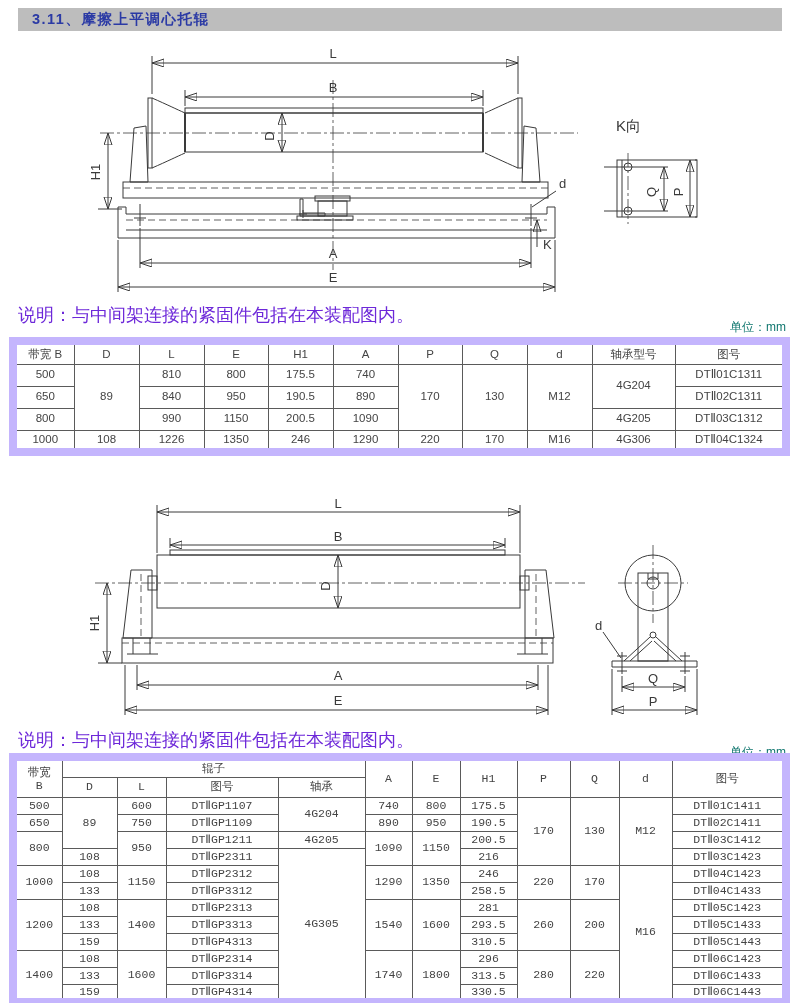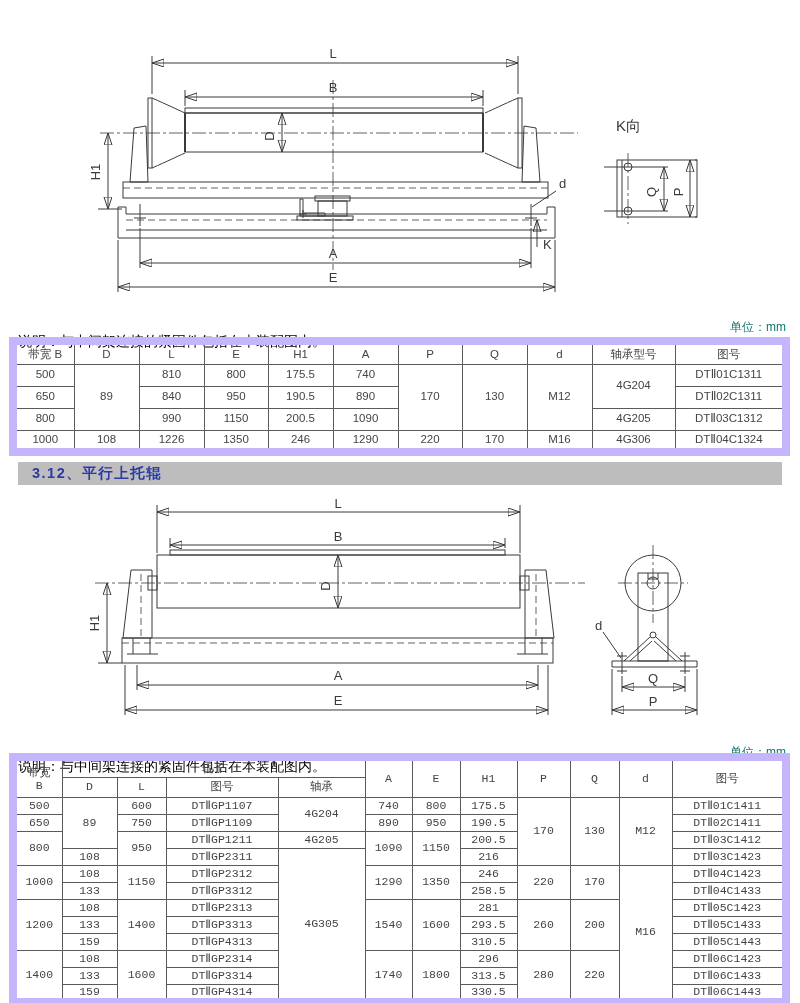--- a/index.html
+++ b/index.html
@@ -12,21 +12,21 @@
   }
   .section-bar .heading {
     color:#2b3aa5; font-weight:bold; font-size:14.5px; line-height:23px;
     padding-left:14px; letter-spacing:1.5px;
   }
   #bar1 { top:8px; }
   #bar2 { top:462px; }
   .drawing { position:absolute; left:0; }
   #drawing1 { top:36px; }
   #drawing2 { top:488px; }
-  .note { position:absolute; left:18px; font-size:14px; color:#000000;margin-top:30px; }
+  .note { position:absolute; left:18px; font-size:18px; color:#6d28d9; }
   #note1 { top:303px; }
   #note2 { top:728px; }
   .unit { position:absolute; right:14px; font-size:12px; color:#0f766e; }
   #unit1 { top:319px; }
   #unit2 { top:744px; }
   table {
     position:absolute; left:9px; width:773px; border-collapse:collapse; table-layout:fixed;
     font-size:11.5px; text-align:center; color:#444; border:8px solid #c4b5fd;
   }
   #table1 { top:337px; }
@@ -44,20 +44,23 @@
   svg .dash { stroke-dasharray:7 4; stroke-width:0.8; }
   svg .thick{ stroke-width:2; }
   svg text { font-family:"Liberation Sans","DejaVu Sans",sans-serif; font-size:13px; fill:#3a3a3a; stroke:none; }
   svg text.big { font-size:15px; }
 </style>
 </head>
 <body>
 
 <div class="page">
 
+  <div class="section-bar" id="bar1">
+    <div class="heading">3.11、摩擦上平调心托辊</div>
+  </div>
 
   <svg class="drawing" id="drawing1" width="800" height="266" viewBox="0 0 800 266">
     <defs>
       <marker id="ar1" markerUnits="userSpaceOnUse" markerWidth="14" markerHeight="10" refX="12" refY="4" orient="auto-start-reverse">
         <path d="M0 0 L12 4 L0 8 Z" fill="#3a3a3a" stroke="none"></path>
       </marker>
     </defs>
     <g>
 
       <line x1="152" y1="58" x2="152" y2="20"></line>
@@ -220,23 +223,20 @@
           <td>1290</td>
           <td>220</td>
           <td>170</td>
           <td>M16</td>
           <td>4G306</td>
           <td>DTⅡ04C1324</td>
         </tr>
       </tbody>
     </table>
 
-  <div class="section-bar" id="bar2">
-    <div class="heading">3.12、平行上托辊</div>
-  </div>
 
   <svg class="drawing" id="drawing2" width="800" height="240" viewBox="0 0 800 240">
     <defs>
       <marker id="ar2" markerUnits="userSpaceOnUse" markerWidth="14" markerHeight="10" refX="12" refY="4" orient="auto-start-reverse">
         <path d="M0 0 L12 4 L0 8 Z" fill="#3a3a3a" stroke="none"></path>
       </marker>
     </defs>
     <g>
 
       <line x1="157" y1="65" x2="157" y2="17"></line>

